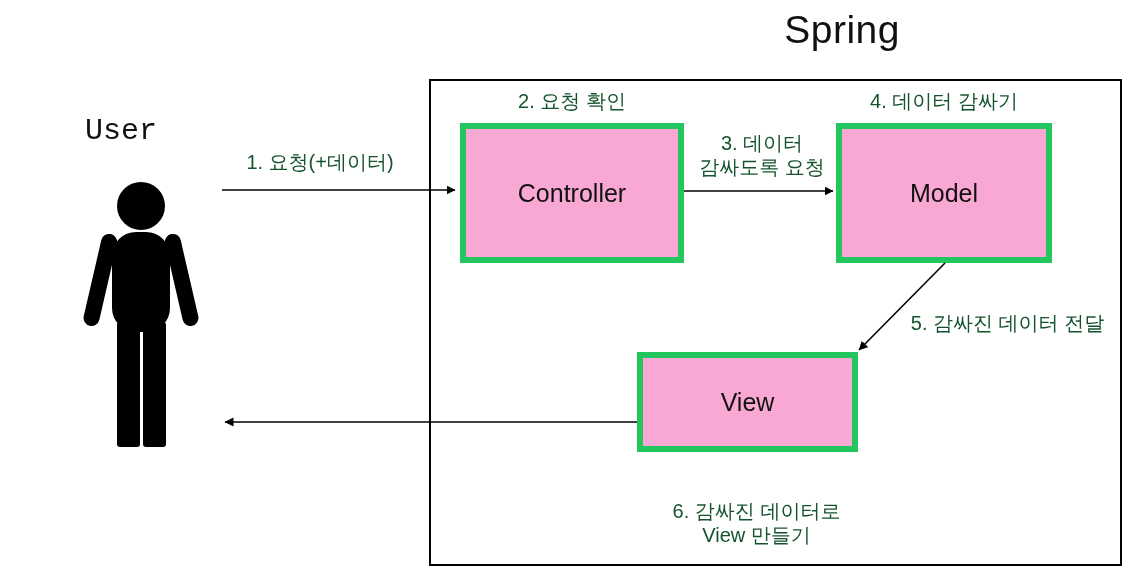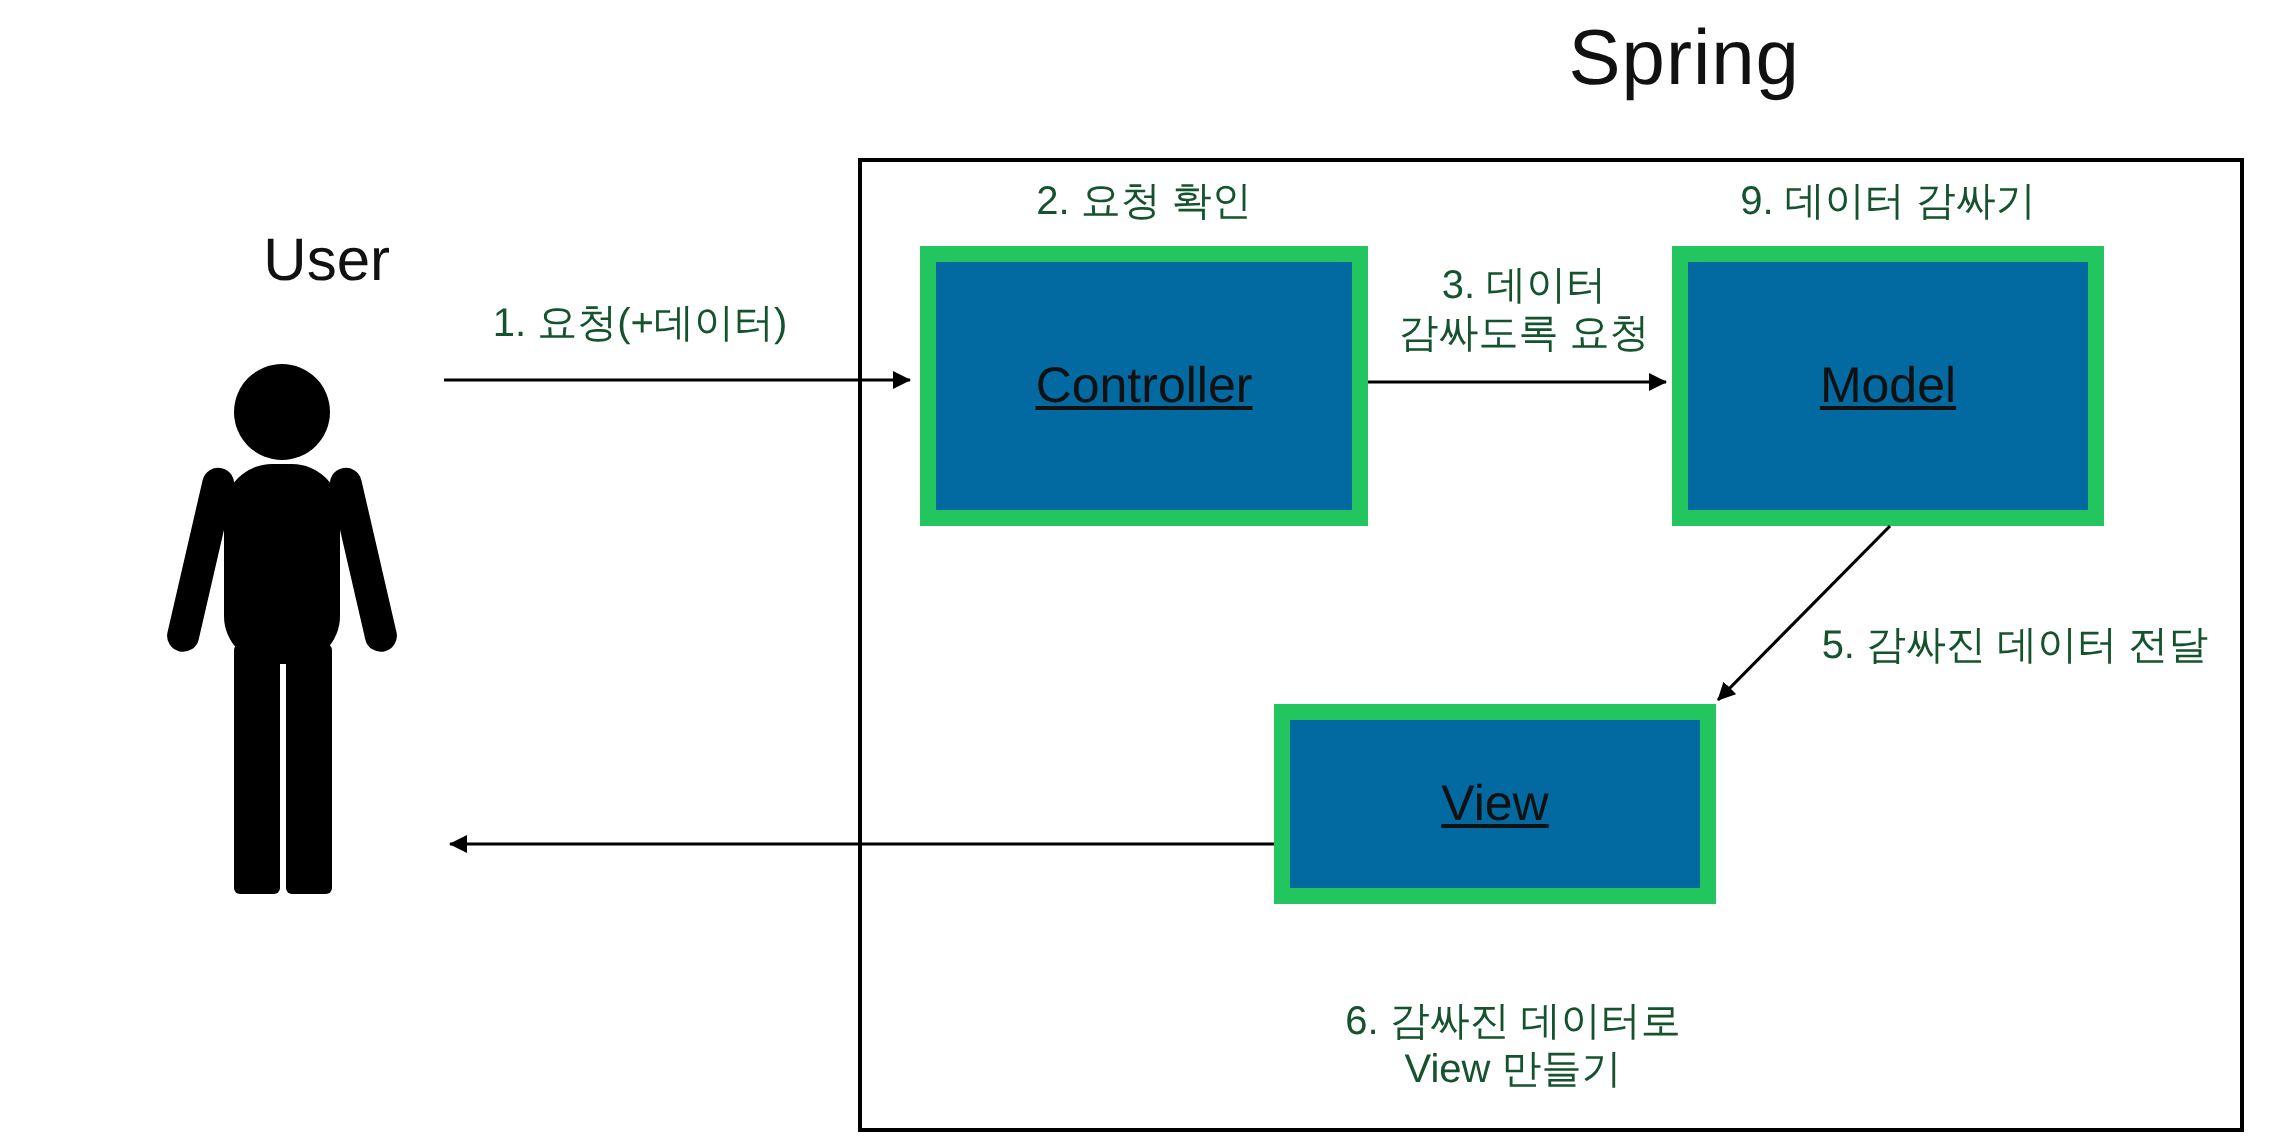--- a/index.html
+++ b/index.html
@@ -16,42 +16,42 @@
   .title {
     left: 600px; top: 8px; width: 300px;
     text-align: right;
     font-size: 39px;
     color: #111111;
     letter-spacing: 0.5px;
   }
 
   .actor-label {
     left: 85px; top: 114px; width: 110px;
-    text-align: right;
+    text-align: left;
     font-size: 30px;
     color: #111111;
+    font-family: Liberation Mono, monospace;
   }
 
   .spring-box {
     left: 429px; top: 79px; width: 693px; height: 487px;
     border: 2px solid #000000;
     box-sizing: border-box;
     background: transparent;
   }
 
   .node-box {
-    border: 8px solid #22c55e;
+    border: 6px solid #22c55e;
     box-sizing: border-box;
-    background: #0369a1;
+    background: #f9a8d4;
     display: flex;
     align-items: center;
     justify-content: center;
     font-size: 25px;
     color: #111111;
-    text-decoration: underline;
   }
   .box-controller { left: 460px; top: 123px; width: 224px; height: 140px; }
   .box-model      { left: 836px; top: 123px; width: 216px; height: 140px; }
   .box-view       { left: 637px; top: 352px; width: 221px; height: 100px; }
 
   .step-label {
     color: #14532d;
     font-size: 20px;
     line-height: 24px;
     text-align: center;
@@ -116,20 +116,20 @@
     <line x1="945" y1="263" x2="859" y2="350" stroke="#000000" stroke-width="1.6" marker-end="url(#ah)"></line>
     <line x1="637" y1="422" x2="225" y2="422" stroke="#000000" stroke-width="1.6" marker-end="url(#ah)"></line>
   </svg>
 
   <div class="abs step-label lbl-s1">1. 요청(+데이터)</div>
   <div class="abs step-label lbl-s2">2. 요청 확인</div>
   <div class="abs step-label lbl-s3">
     <div>3. 데이터</div>
     <div>감싸도록 요청</div>
   </div>
-  <div class="abs step-label lbl-s4">9. 데이터 감싸기</div>
+  <div class="abs step-label lbl-s4">4. 데이터 감싸기</div>
   <div class="abs step-label lbl-s5">5. 감싸진 데이터 전달</div>
   <div class="abs step-label lbl-s6">
     <div>6. 감싸진 데이터로</div>
     <div>View 만들기</div>
   </div>
 
 </div>
 
 </body></html>

